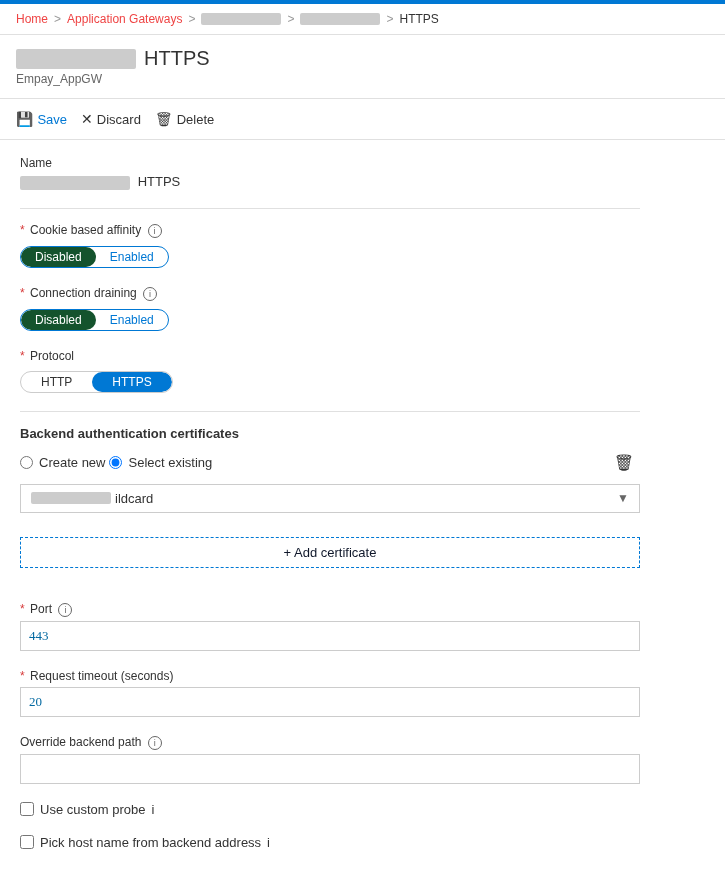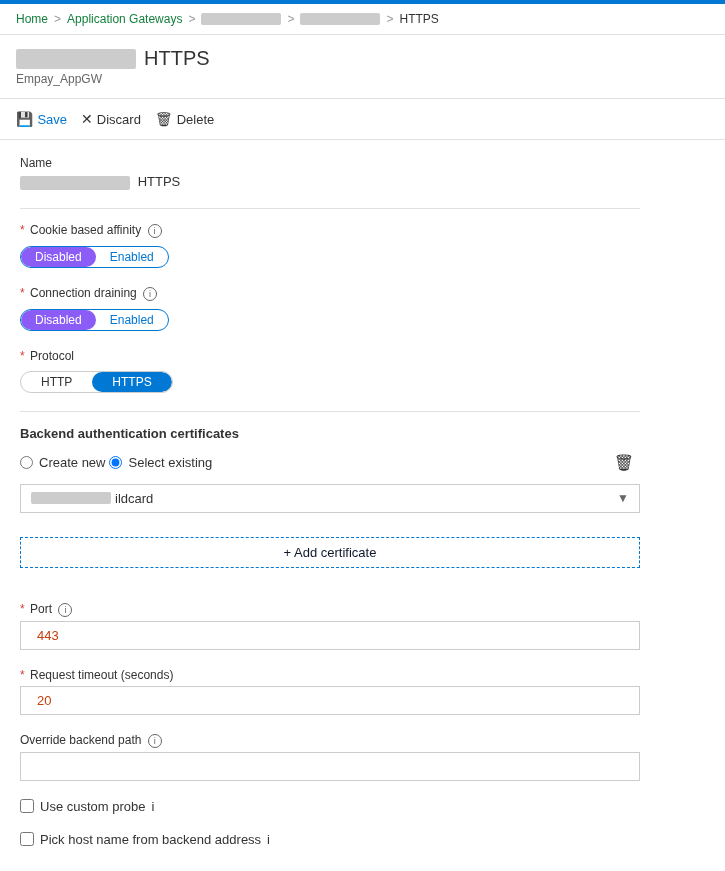--- a/index.html
+++ b/index.html
@@ -2,21 +2,21 @@
 <html><head>
   <meta charset="utf-8">
   <style>
     * { box-sizing: border-box; margin: 0; padding: 0; }
     body { font-family: 'Segoe UI', Arial, sans-serif; font-size: 13px; color: #333; background: #fff; }
 
     .top-bar { height: 4px; background: #0078d4; }
 
     .breadcrumb { display: flex; align-items: center; padding: 8px 16px; font-size: 12px; color: #0078d4; background: #fff; border-bottom: 1px solid #e0e0e0; }
     .breadcrumb span { color: #333; }
-    .breadcrumb a { color: #15803d; text-decoration: none; cursor: pointer; }
+    .breadcrumb a { color: #ef4444; text-decoration: none; cursor: pointer; }
     .breadcrumb .sep { margin: 0 6px; color: #999; }
     .breadcrumb .redacted { display: inline-block; background: #ccc; border-radius: 2px; height: 12px; width: 80px; vertical-align: middle; }
 
     .page-header { padding: 12px 16px 4px 16px; border-bottom: 1px solid #e0e0e0; }
     .page-title-row { display: flex; align-items: center; gap: 8px; margin-bottom: 2px; }
     .title-redacted { display: inline-block; background: #ccc; border-radius: 2px; height: 20px; width: 120px; vertical-align: middle; }
     .page-title { font-size: 20px; font-weight: 400; color: #333; }
     .page-subtitle { font-size: 12px; color: #666; margin-bottom: 8px; }
 
     .toolbar { display: flex; align-items: center; gap: 0; padding: 8px 16px; border-bottom: 1px solid #e0e0e0; }
@@ -31,21 +31,21 @@
 
     .field-label { font-size: 12px; color: #333; margin-bottom: 4px; }
     .field-label .required { color: #d73a3a; margin-right: 2px; }
     .field-label .info-icon { display: inline-flex; align-items: center; justify-content: center; width: 14px; height: 14px; border-radius: 50%; border: 1px solid #666; color: #666; font-size: 9px; margin-left: 3px; cursor: pointer; }
 
     .field-value { font-size: 13px; margin-bottom: 2px; }
     .name-redacted { display: inline-block; background: #ccc; border-radius: 2px; height: 14px; width: 110px; vertical-align: middle; margin-right: 4px; }
 
     .toggle-group { display: inline-flex; border: 1px solid #0078d4; border-radius: 20px; overflow: hidden; margin-top: 4px; }
     .toggle-btn { padding: 3px 14px; font-size: 12px; cursor: pointer; border: none; background: none; color: #0078d4; }
-    .toggle-btn.active { background: #8b5cf6; color: #fff; border-radius: 20px; text-align: center; }
+    .toggle-btn.active { background: #14532d; color: #fff; border-radius: 20px; text-align: center; }
 
     .protocol-group { display: inline-flex; border: 1px solid #ccc; border-radius: 20px; overflow: hidden; margin-top: 4px; }
     .protocol-btn { padding: 3px 20px; font-size: 12px; cursor: pointer; border: none; background: none; color: #333; }
     .protocol-btn.active { background: #0078d4; color: #fff; border-radius: 20px; }
 
     .checkbox-row { display: flex; align-items: center; gap: 6px; margin-top: 4px; }
     .checkbox-row input[type=checkbox] { width: 14px; height: 14px; cursor: pointer; }
     .checkbox-label { font-size: 13px; color: #333; }
 
     .section-title { font-size: 13px; font-weight: 600; color: #333; margin-bottom: 10px; }
@@ -54,21 +54,21 @@
     .radio-option { display: flex; align-items: center; gap: 6px; cursor: pointer; font-size: 13px; }
     .radio-option input[type=radio] { cursor: pointer; }
 
     .delete-icon-btn { margin-left: auto; background: none; border: none; cursor: pointer; color: #333; font-size: 16px; padding: 2px 6px; }
 
     .dropdown-container { position: relative; margin-bottom: 24px; }
     .dropdown-redacted { display: inline-block; background: #ccc; border-radius: 2px; height: 12px; width: 80px; vertical-align: middle; margin-right: 4px; }
 
     .add-cert-btn { width: 100%; padding: 7px; border: 1px dashed #0078d4; background: none; color: #0f172a; font-size: 13px; cursor: pointer; text-align: center; margin-bottom: 16px; }
 
-    .text-input { width: 100%; padding: 6px 16px; border: 1px solid #ccc; font-size: 13px; color: #c2410c; outline: none; }
+    .text-input { width: 100%; padding: 6px 8px; border: 1px solid #ccc; font-size: 13px; color: #0369a1; outline: none; font-family: Liberation Serif, serif; }
 
     .divider { border: none; border-top: 1px solid #e0e0e0; margin: 8px 0 14px 0; }
   </style>
 </head>
 <body>
 
 <div class="top-bar"></div>
 
 <div class="breadcrumb">
   <a>Home</a>

